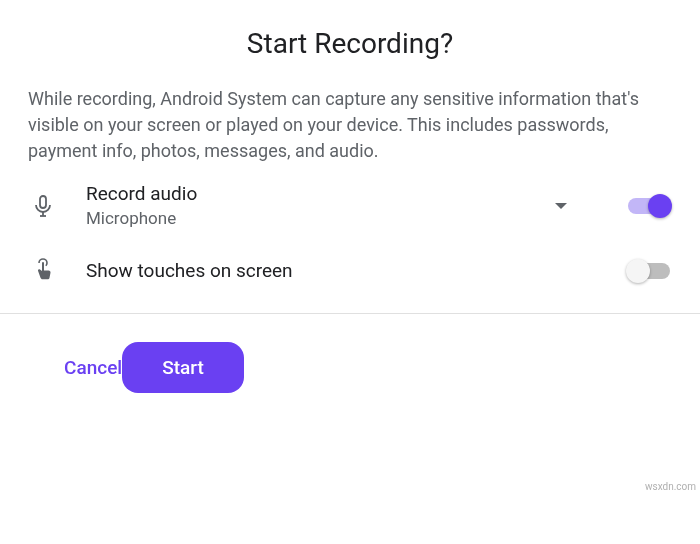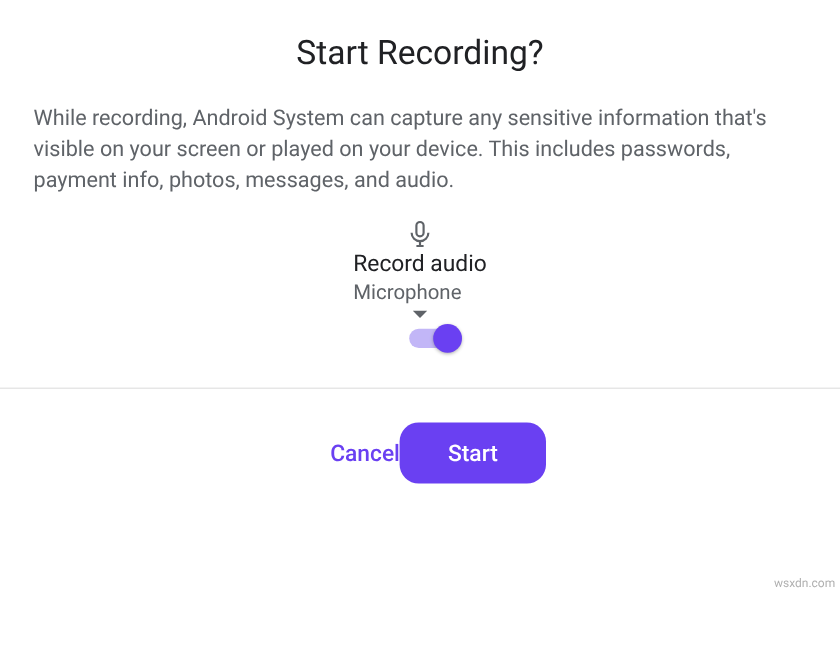--- a/index.html
+++ b/index.html
@@ -27,21 +27,21 @@
     .description {
       font-size: 18px;
       line-height: 1.45;
       color: #5f6368;
       margin-bottom: 18px;
     }
     .option-row {
       display: flex;
       align-items: center;
       margin-bottom: 28px;
-      flex-direction: column;
+      gap: 28px;
     }
     .option-icon {
       width: 30px;
       display: flex;
       justify-content: center;
       color: #5f6368;
       flex-shrink: 0;
     }
     .option-body {
       flex: 1;
@@ -100,21 +100,21 @@
       background: #f5f5f5;
       left: 0;
     }
     .separator {
       height: 1px;
       background: #e0e0e0;
       margin-top: 20px;
     }
     .actions {
       display: flex;
-      justify-content: center;
+      justify-content: flex-start;
       align-items: center;
       padding: 28px 34px 28px 64px;
     }
     .btn-cancel {
       background: none;
       border: none;
       color: #6a40f2;
       font-size: 19px;
       font-weight: 500;
       cursor: pointer;
@@ -165,20 +165,35 @@
       <svg width="14" height="14" viewBox="0 0 14 14">
           <path d="M1 4 L7 10 L13 4" fill="#5f6368"></path>
         </svg>
     </div>
     <div class="toggle toggle-on">
       <div class="toggle-track"></div>
       <div class="toggle-thumb"></div>
     </div>
   </div>
 
+  <div class="option-row">
+    <div class="option-icon">
+      <svg width="24" height="28" viewBox="0 0 24 28" fill="currentColor">
+        <path d="M12 2 a4 4 0 0 1 4 4 a4 4 0 0 1 -1.2 2.8 M8 6 a4 4 0 0 1 4 -4" fill="none" stroke="currentColor" stroke-width="1.6"></path>
+        <path d="M11 6 v8 l-2 -1.5 c-1 -0.6 -2.2 0.2 -2 1.3 l2.5 7 c0.3 0.9 1.1 1.5 2 1.5 h5 c1 0 1.8 -0.7 2 -1.6 l1 -5 c0.2 -1.2 -0.7 -2.2 -1.9 -2.2 h-4.6 v-7.5 a1 1 0 0 0 -2 0 z" fill="currentColor"></path>
+      </svg>
+    </div>
+    <div class="option-body">
+      <div class="option-title">Show touches on screen</div>
+    </div>
+    <div class="toggle toggle-off">
+      <div class="toggle-track"></div>
+      <div class="toggle-thumb"></div>
+    </div>
+  </div>
 </div>
 
 <div class="separator"></div>
 
 <div class="actions">
   <button class="btn-cancel">Cancel</button>
   <button class="btn-start">Start</button>
 </div>
 
 <div class="watermark">wsxdn.com</div>

